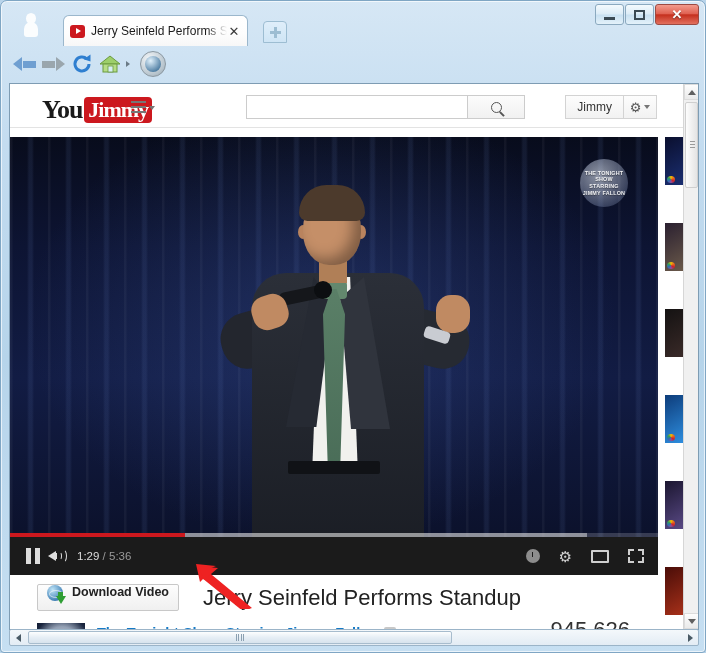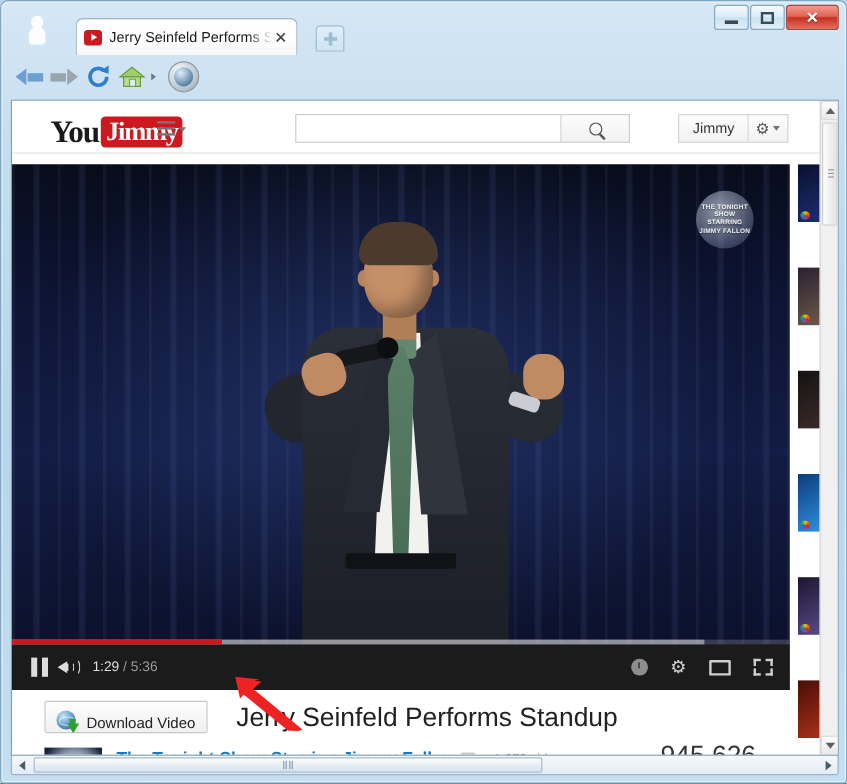--- a/index.html
+++ b/index.html
@@ -211,21 +211,21 @@
   .ic-full .c{left:0;bottom:0;border-right:none;border-top:none;}
   .ic-full .d{right:0;bottom:0;border-left:none;border-top:none;}
 
   
   .below { position:absolute; left:0; top:491px; width:648px; }
   .titlerow { position:absolute; left:0; top:9px; width:648px; display:flex; align-items:center; }
   .dlbtn {
     margin-left:27px; height:27px; padding:0 9px;
     border:1px solid #c8c8c8; border-radius:2px;
     background:linear-gradient(to bottom,#fdfdfd,#f0f0f0);
-    display:flex;align-items:flex-end;gap:7px;
+    display:flex;align-items:flex-start;gap:7px;font-weight:bold;
   }
   .dlglobe{position:relative;width:18px;height:18px;}
   .dlglobe .gl{position:absolute;left:0;top:0;width:16px;height:16px;border-radius:50%;background:radial-gradient(circle at 35% 30%,#bfe4f7,#3f7fb5 72%,#255a87);}
   .dlglobe .gl:after{content:"";position:absolute;left:2px;top:5px;width:12px;height:6px;border-radius:50%;border:1px solid rgba(255,255,255,.55);}
   .dlglobe .arr{position:absolute;right:-1px;bottom:-1px;width:0;height:0;border-left:5px solid transparent;border-right:5px solid transparent;border-top:8px solid #2f9e34;}
   .dlglobe .stem{position:absolute;right:2px;bottom:6px;width:5px;height:5px;background:#2f9e34;}
   .dlbtn .lbl{font-size:12.5px;color:#222;}
   .vidtitle { margin-left:24px; font-size:22px; color:#222; white-space:nowrap; }
 
   .metarow { position:absolute; left:0; top:48px; width:648px; }

